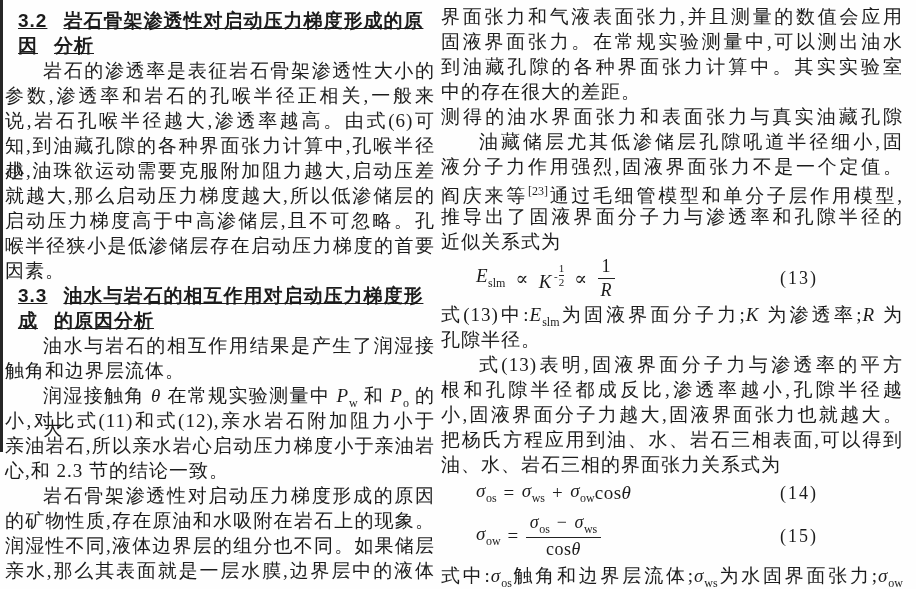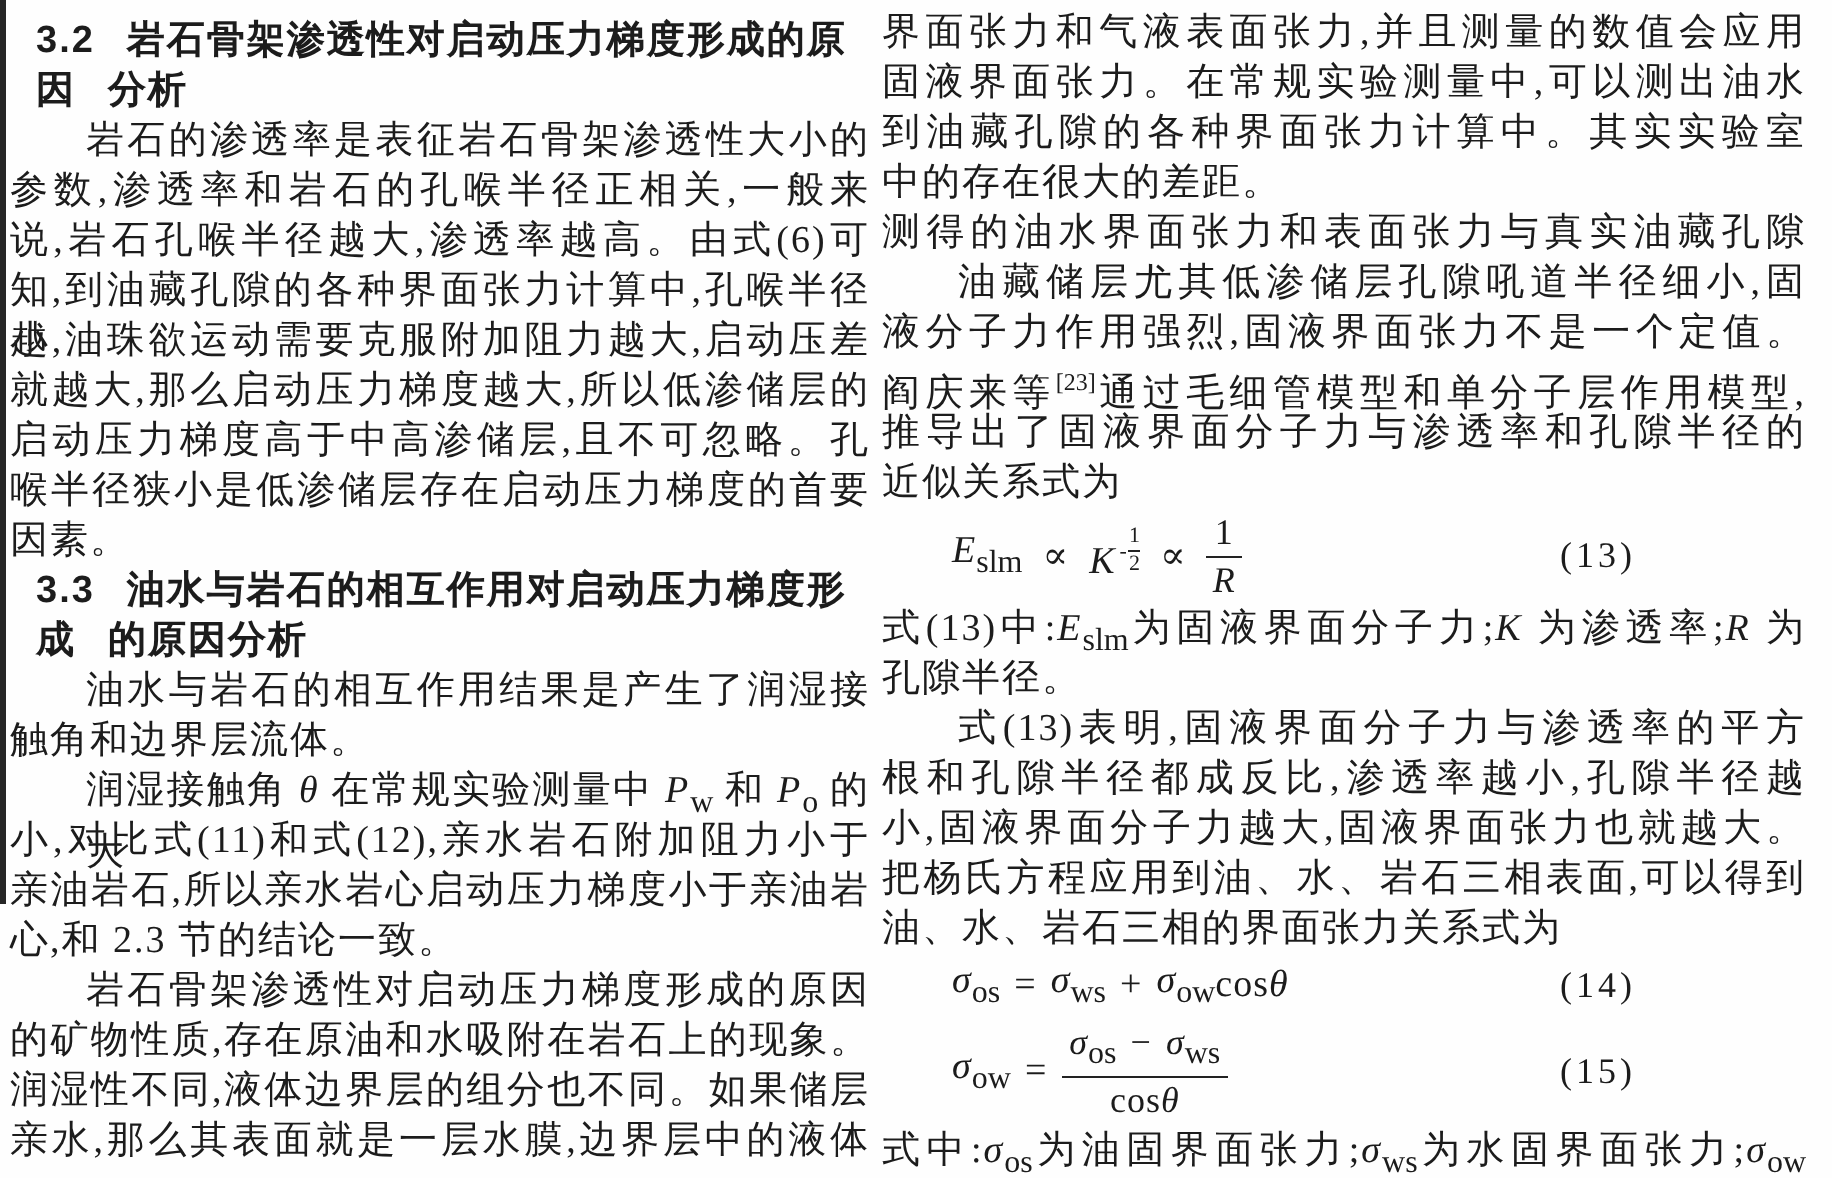--- a/index.html
+++ b/index.html
@@ -8,24 +8,24 @@
   .scan-edge{position:absolute;left:0;top:0;width:3px;height:452px;background:#262626;}
   .col{position:absolute;}
   .col-left{left:5px;top:8px;width:430px;}
   .col-right{left:441px;top:4px;width:462px;}
   .ln{font-size:19px;line-height:25px;height:25px;letter-spacing:1px;white-space:nowrap;}
   .j{text-align:justify;text-align-last:justify;text-justify:inter-character;white-space:normal;}
   .ind{padding-left:38px;}
   .hl{font-size:19px;line-height:25px;height:25px;font-weight:bold;
       font-family:"Liberation Sans","DejaVu Sans",sans-serif;letter-spacing:1px;}
   .hl .hnum{margin-right:16px;}
-  .hl{padding-left:13px;}
+  .hl{padding-left:13px;text-decoration:underline;}
   .hl2{padding-left:49px;}
   i{font-family:"Liberation Serif","DejaVu Serif",serif;}
-  sub{font-size:16px;font-style:normal;letter-spacing:0;}
+  sub{font-size:12px;font-style:normal;letter-spacing:0;}
   sup.ref{font-size:12px;letter-spacing:0;}
   .eq{position:relative;display:flex;align-items:center;font-size:19px;letter-spacing:.5px;
       padding-left:35px;}
   .eq13{height:48px;}
   .eq14{height:32px;}
   .eq15{height:54px;}
   .eq .op{margin:0 10px;}
   .eq .mop{margin:0 7px;}
   .frac{display:inline-block;text-align:center;font-size:18px;line-height:1.15;}
   .fnum{display:block;border-bottom:1.5px solid #222;padding:0 4px 1px 4px;}
@@ -126,15 +126,15 @@
     <div class="eq eq15">
       <span><i>σ</i><sub>ow</sub></span>
       <span class="mop">=</span>
       <span class="frac">
         <span class="fnum"><i>σ</i><sub>os</sub><span class="mop">−</span><i>σ</i><sub>ws</sub></span>
         <span class="fden"><span>cos</span><i>θ</i></span>
       </span>
       <span class="eqlabel">(15)</span>
     </div>
 
-    <div class="ln j"><span>式中:</span><i>σ</i><sub>os</sub><span>为油固界面张力;</span><i>σ</i><sub>ws</sub><span>为水固界面张力;</span><i>σ</i><sub>ow</sub></div>
+    <div class="ln j"><span>式中:</span><i>σ</i><sub>os</sub><span>触角和边界层流体;</span><i>σ</i><sub>ws</sub><span>为水固界面张力;</span><i>σ</i><sub>ow</sub></div>
   </div>
 </div>
 
 </body></html>

